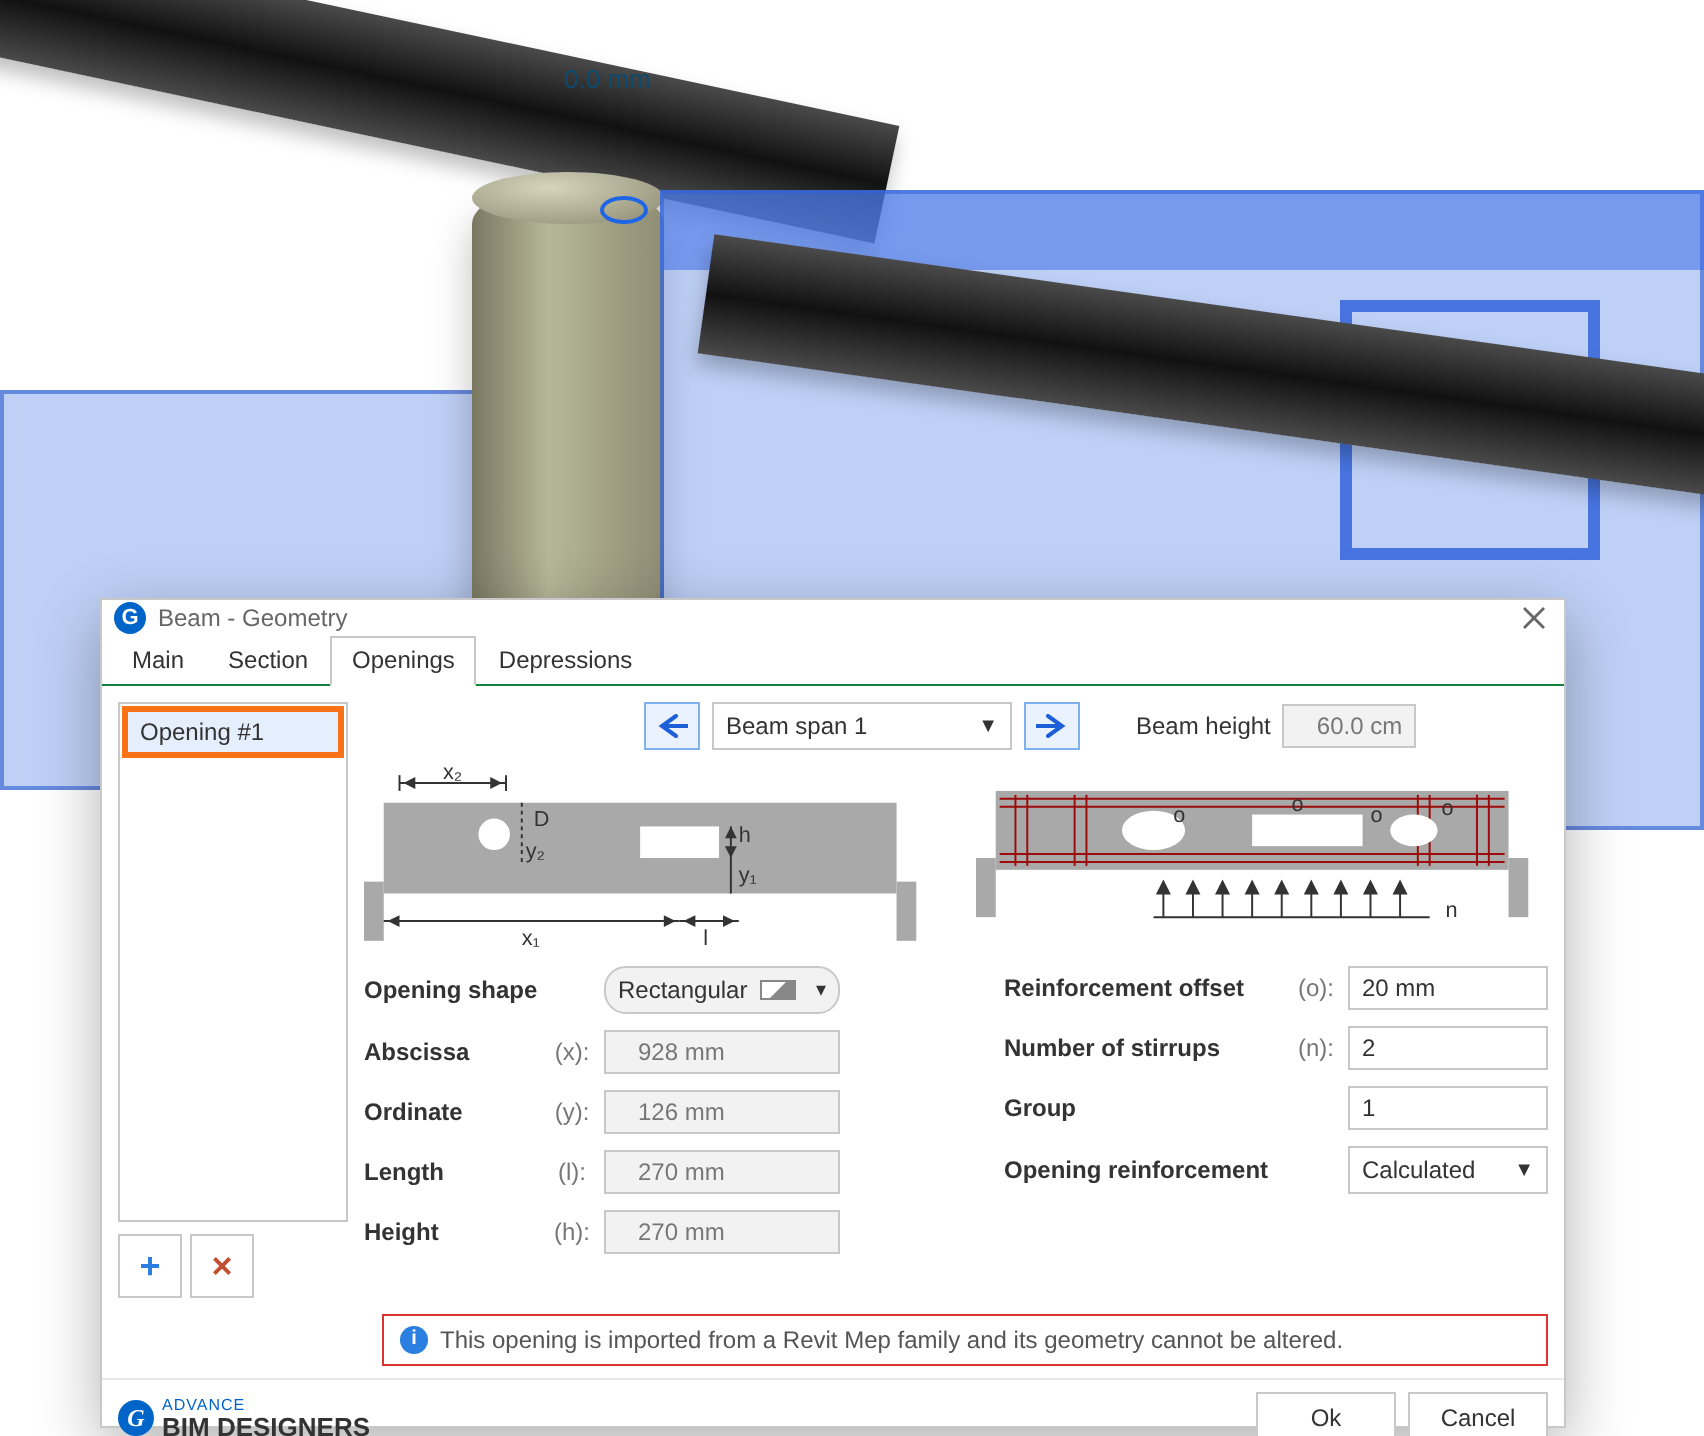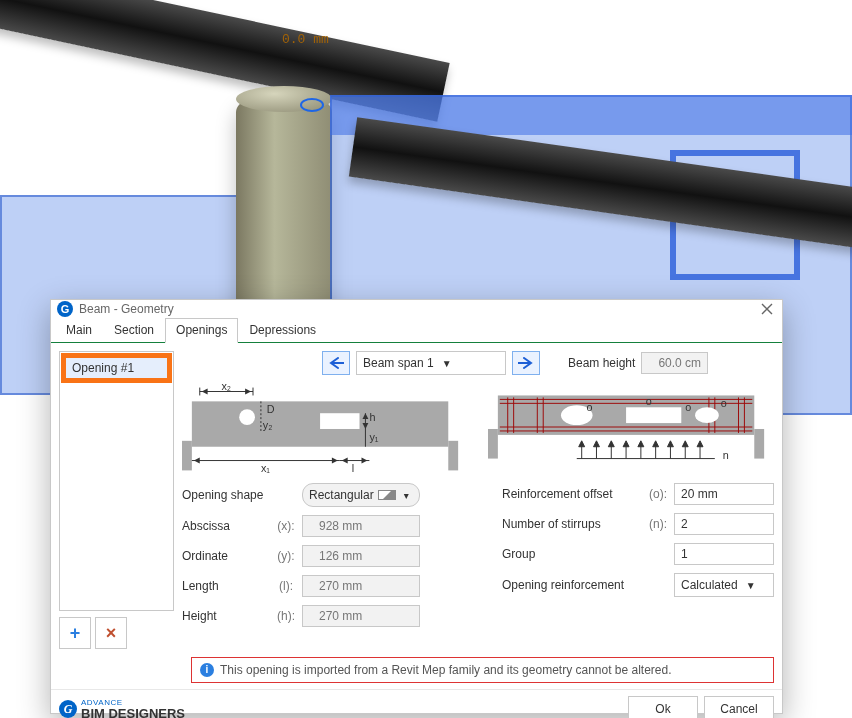--- a/index.html
+++ b/index.html
@@ -13,71 +13,71 @@
             background: linear-gradient(90deg,#7b7861,#b6b79a 40%,#8f8d74);
             border-top-left-radius: 48px 20px; border-top-right-radius: 48px 20px;
             box-shadow: 0 10px 20px rgba(0,0,0,.25); }
   .column::before { content:""; position:absolute; top:-6px; left:0; right:0; height:26px; border-radius:50%;
             background: radial-gradient(ellipse at 40% 30%, #d6d5bc,#8a886f); }
   .slab-left  { position:absolute; left:0;   top:195px; width:245px; height:200px; background:rgba(110,150,235,.45); border:2px solid rgba(30,80,200,.55); }
   .slab-right { position:absolute; left:330px; top:95px; right:0; height:320px; background:rgba(110,150,235,.45); border:2px solid rgba(30,80,200,.55); }
   .slab-strip { position:absolute; left:330px; top:95px; right:0; height:40px; background:rgba(60,110,230,.55); }
   .open-box { position:absolute; left:670px; top:150px; width:130px; height:130px; border:6px solid rgba(50,100,220,.85); background:transparent; }
   .ring { position:absolute; left:300px; top:98px; width:24px; height:14px; border:2px solid #1e66e6; border-radius:50%; background:transparent; }
-  .dim-label { position:absolute; left:282px; top:32px; color:#a16207; font-size:13px; font-weight:500;font-family:Liberation Mono, monospace; }
+  .dim-label { position:absolute; left:282px; top:32px; color:#0c4a6e; font-size:13px; font-weight:500; }
 
   
   .dialog { position:absolute; left:50px; top:299px; width:733px; height:415px; background:#fff;
             border:1px solid #c8c8c8; box-shadow:0 10px 30px rgba(0,0,0,.30); display:flex; flex-direction:column; }
   .titlebar { height:26px; display:flex; align-items:center; padding:0 6px; color:#666; user-select:none; }
   .titlebar .logo-g { width:16px; height:16px; margin-right:6px; border-radius:50%; background:#0064c8;
                       display:flex; align-items:center; justify-content:center; color:#fff; font:700 11px/1 sans-serif; }
   .titlebar .title { flex:1 1 auto; }
   .titlebar .close { width:18px; height:18px; display:flex; align-items:center; justify-content:center; cursor:pointer; }
 
   .tabs { display:flex; border-bottom:1px solid #15803d; padding-left:4px; }
   .tab { padding:4px 10px 5px; margin-right:0; margin-bottom:-1px; border:1px solid transparent; cursor:pointer; }
   .tab.active { background:#fff; border:1px solid #c8c8c8; border-bottom:1px solid #fff; }
 
   .body { flex:1 1 auto; display:flex; padding:8px; gap:8px; }
 
   
   .sidebar { width:122px; display:flex; flex-direction:column; }
   .listbox { flex:1 1 auto; border:1px solid #c8c8c8; background:#fff; height: 260px; }
-  .listitem { padding:3px 6px; background:#e5eefc; border:5px solid #f97316; margin:1px; }
+  .listitem { padding:3px 6px; background:#e5eefc; border:3px solid #f97316; margin:1px; }
   .list-buttons { margin-top:6px; display:flex; gap:4px; }
   .iconbtn { width:32px; height:32px; border:1px solid #c8c8c8; background:#fff; display:flex;
              align-items:center; justify-content:center; cursor:pointer; font:700 18px/1 sans-serif; }
   .iconbtn.add { color:#2b7fe0; }
   .iconbtn.del { color:#c05030; }
 
   
   .panel { flex:1 1 auto; display:flex; flex-direction:column; }
   .topbar { display:flex; align-items:center; gap:6px; margin-bottom:6px; margin-left: 140px; }
   .navbtn { width:28px; height:24px; border:1px solid #7fb0ee; background:#eaf2ff; display:flex;
             align-items:center; justify-content:center; cursor:pointer; color:#1d5fd6; font-weight:700; }
   .combo  { height:24px; border:1px solid #c8c8c8; background:#fff; display:flex; align-items:center;
-            justify-content:flex-start; padding:0 6px; min-width:150px; cursor:pointer; }
+            justify-content:space-between; padding:0 6px; min-width:150px; cursor:pointer; }
   .combo .caret { font-size:10px; margin-left:8px; }
 
   .field-label { display:inline-block; }
   .textbox { height:22px; border:1px solid #c8c8c8; padding:0 6px; background:#fff; display:flex; align-items:center; min-width:80px; }
   .textbox.ro { background:#f2f2f2; color:#777;padding-left:16px; }
   .smalltag { color:#777; width:20px; display:inline-block; text-align:center; }
 
   
   .diagrams { display:flex; gap:20px; margin-bottom:8px; }
   .diagram-left, .diagram-right { height:94px; flex: 1 1 50%; }
   .beam-box { position:relative; width:100%; height:100%; }
   .dl-text { font:11px/1 sans-serif; fill:#333; }
 
   
   .form { display:grid; grid-template-columns: 300px 1fr; column-gap:20px; row-gap:10px; }
   .col .row { display:flex; align-items:center; gap:6px; margin-bottom:8px; }
-  .col .row .lbl { width:88px; }
+  .col .row .lbl { width:88px;font-weight:bold; }
 
   
   .notice { margin:0 8px 6px 140px; border:1px solid #d33; padding:5px 8px; display:flex; align-items:center; gap:6px; color:#555; }
   .info-ico { width:14px; height:14px; border-radius:50%; background:#2b7fe0; color:#fff;
               font:700 10px/14px sans-serif; text-align:center; }
 
   
   .footer { display:flex; align-items:center; padding:6px 8px; border-top:1px solid #e8e8e8; }
   .brand { display:flex; align-items:center; gap:4px; font:700 13px/1 sans-serif; color:#333; }
   .brand .g { width:18px; height:18px; border-radius:50%; background:#0064c8; color:#fff; display:flex;

